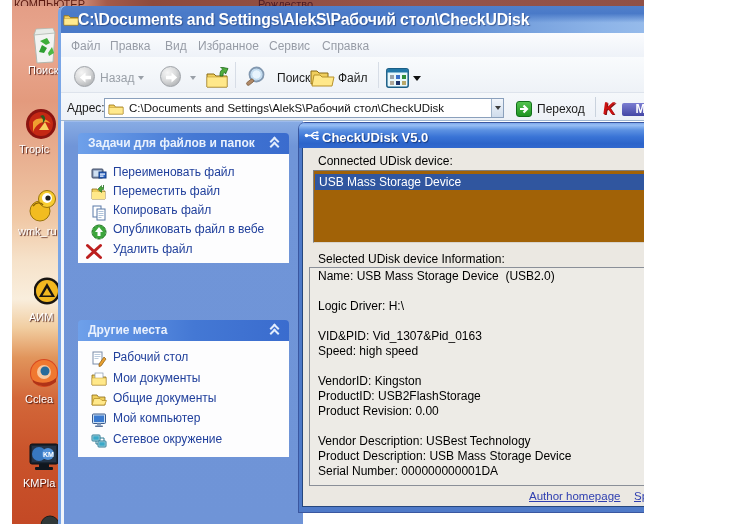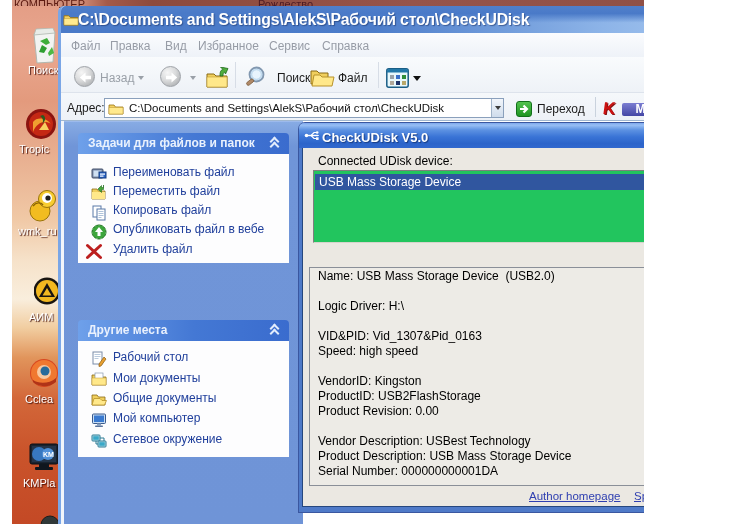--- a/index.html
+++ b/index.html
@@ -119,21 +119,21 @@
 .winbtn.b1 { right:51px; background:linear-gradient(135deg,#79a6ec,#3e6fcf 50%,#2f5fc0); }
 .winbtn.b2 { right:30px; background:linear-gradient(135deg,#79a6ec,#3e6fcf 50%,#2f5fc0); }
 .winbtn.b3 { right:7px; background:linear-gradient(135deg,#f2a98c,#e0603c 45%,#c64428); }
 #dlg-body {
   position:absolute; left:3px; top:25px; width:447px; height:359px;
   background:#ebe8e2; border:1px solid #26477e; border-top:0;
 }
 .dlabel { position:absolute; font-size:12px; color:#000; }
 #listbox {
   position:absolute; left:10px; top:22px; width:422px; height:73px;
-  background:#22c55e; border:1px solid #7e7e7e; border-right-color:#d7d3cc; border-bottom-color:#d7d3cc;
+  background:#a16207; border:1px solid #7e7e7e; border-right-color:#d7d3cc; border-bottom-color:#d7d3cc;
 }
 #listbox .sel { position:absolute; left:1px; top:3px; right:1px; height:16px; background:#30569f; color:#fff; font-size:12px; padding-left:4px; line-height:16px; }
 #infobox {
   position:absolute; left:6px; top:119px; width:428px; height:219px;
   background:#edebe6; border:1px solid #8a8f98;
 }
 #infotext { position:absolute; left:8px; top:1px; font-size:12px; color:#000; line-height:15px; white-space:pre; }
 #vsb { position:absolute; right:0; top:0; width:21px; height:100%; background:linear-gradient(90deg,#eef3fa,#f6f9fd 30%,#eef3fa 90%); border-left:1px solid #dde4ee; }
 .sb-btn { position:absolute; left:1px; width:19px; height:17px; background:linear-gradient(180deg,#fbfdfe,#e7eef8); border:1px solid #cdd9ea; border-radius:3px; }
 .chev { position:absolute; left:6px; width:7px; height:7px; }
@@ -405,20 +405,21 @@
         <svg width="19" height="18">
             <path d="M5 4 L14 13 M14 4 L5 13" stroke="#fff" stroke-width="2.2"></path>
           </svg>
       </div>
     </div>
     <div id="dlg-body">
       <div class="dlabel" style="left:15px; top:6px;">Connected UDisk device:</div>
       <div id="listbox">
           <div class="sel">USB Mass Storage Device</div>
         </div>
+      <div class="dlabel" style="left:15px; top:104px;">Selected UDisk device Information:</div>
       <div id="infobox">
         <div id="infotext">Name: USB Mass Storage Device  (USB2.0)
 
 Logic Driver: H:\
 
 VID&amp;PID: Vid_1307&amp;Pid_0163
 Speed: high speed
 
 VendorID: Kingston
 ProductID: USB2FlashStorage

